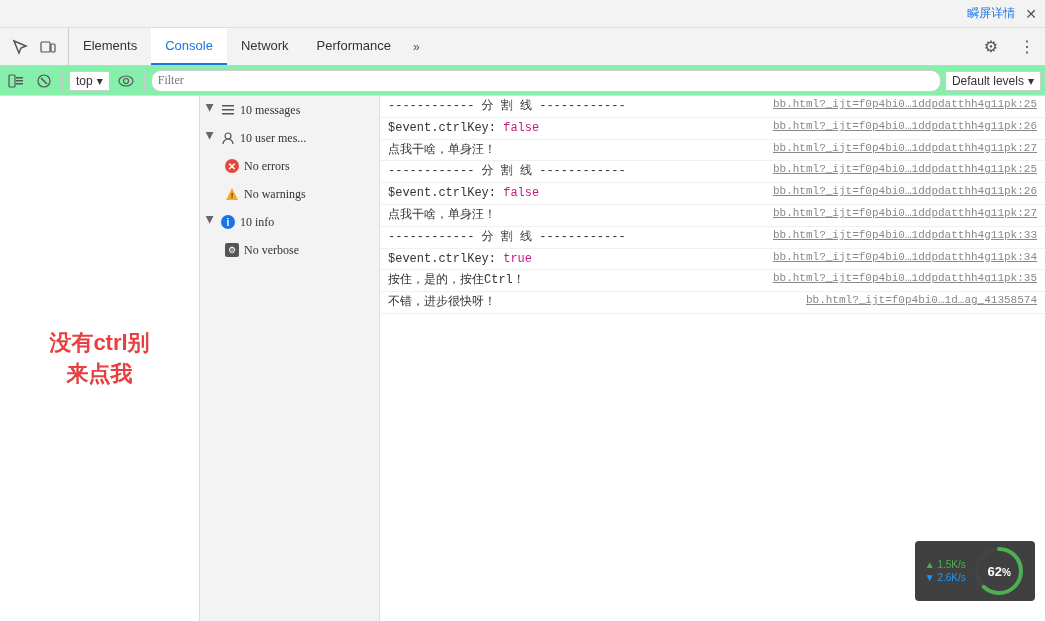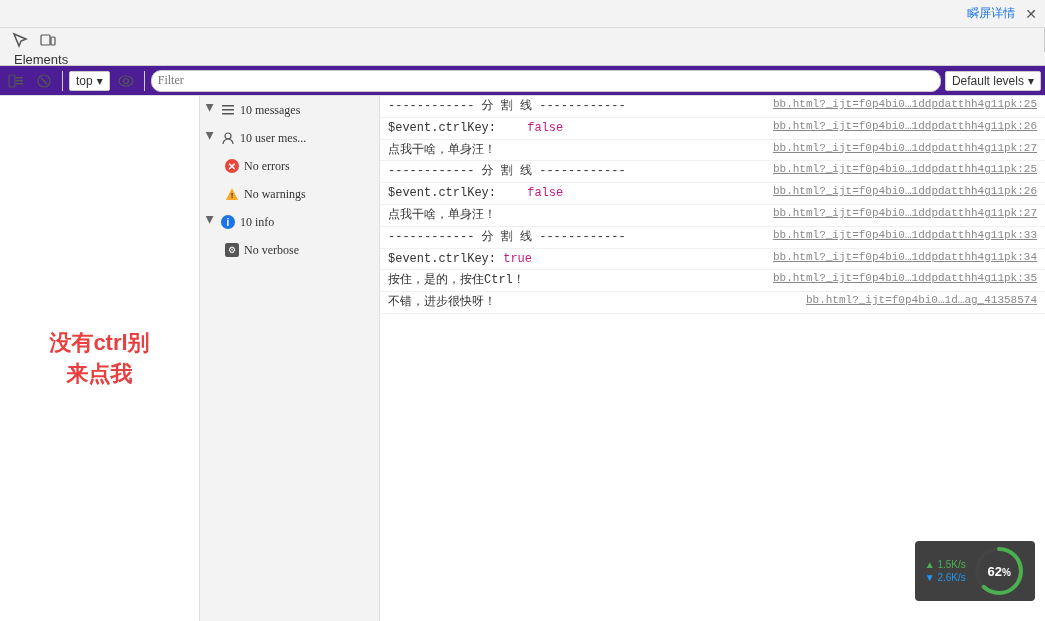--- a/index.html
+++ b/index.html
@@ -36,21 +36,20 @@
       color: #555;
     }
 
     
     .devtools-tabs {
       height: 38px;
       background: #f3f3f3;
       display: flex;
       align-items: stretch;
       border-bottom: 1px solid #ccc;
-      flex-direction: column;
     }
     .devtools-icon-group {
       display: flex;
       align-items: center;
       padding: 0 8px;
       gap: 4px;
       border-right: 1px solid #ccc;
     }
     .devtools-icon-btn {
       width: 24px;
@@ -91,21 +90,21 @@
       justify-content: center;
       width: 36px;
       cursor: pointer;
       font-size: 16px;
       color: #555;
     }
 
     
     .console-toolbar {
       height: 30px;
-      background: #4c1d95;
+      background: #86efac;
       display: flex;
       align-items: center;
       border-bottom: 1px solid #ddd;
       padding: 0 4px;
       gap: 4px;
     }
     .toolbar-btn {
       width: 24px;
       height: 24px;
       display: flex;
@@ -281,21 +280,21 @@
       padding: 2px 8px;
       border-bottom: 1px solid #f0f0f0;
       min-height: 20px;
     }
     .log-text {
       flex: 1;
       color: #333;
       line-height: 1.4;
       word-break: break-all;
     }
-    .log-text .value-false { color: #c41a7f; margin-left: 24px; }
+    .log-text .value-false { color: #c41a7f; }
     .log-text .value-true { color: #c41a7f; }
     .log-link {
       color: #888;
       font-size: 11px;
       white-space: nowrap;
       margin-left: 8px;
       cursor: pointer;
       text-decoration: underline;
     }
 

